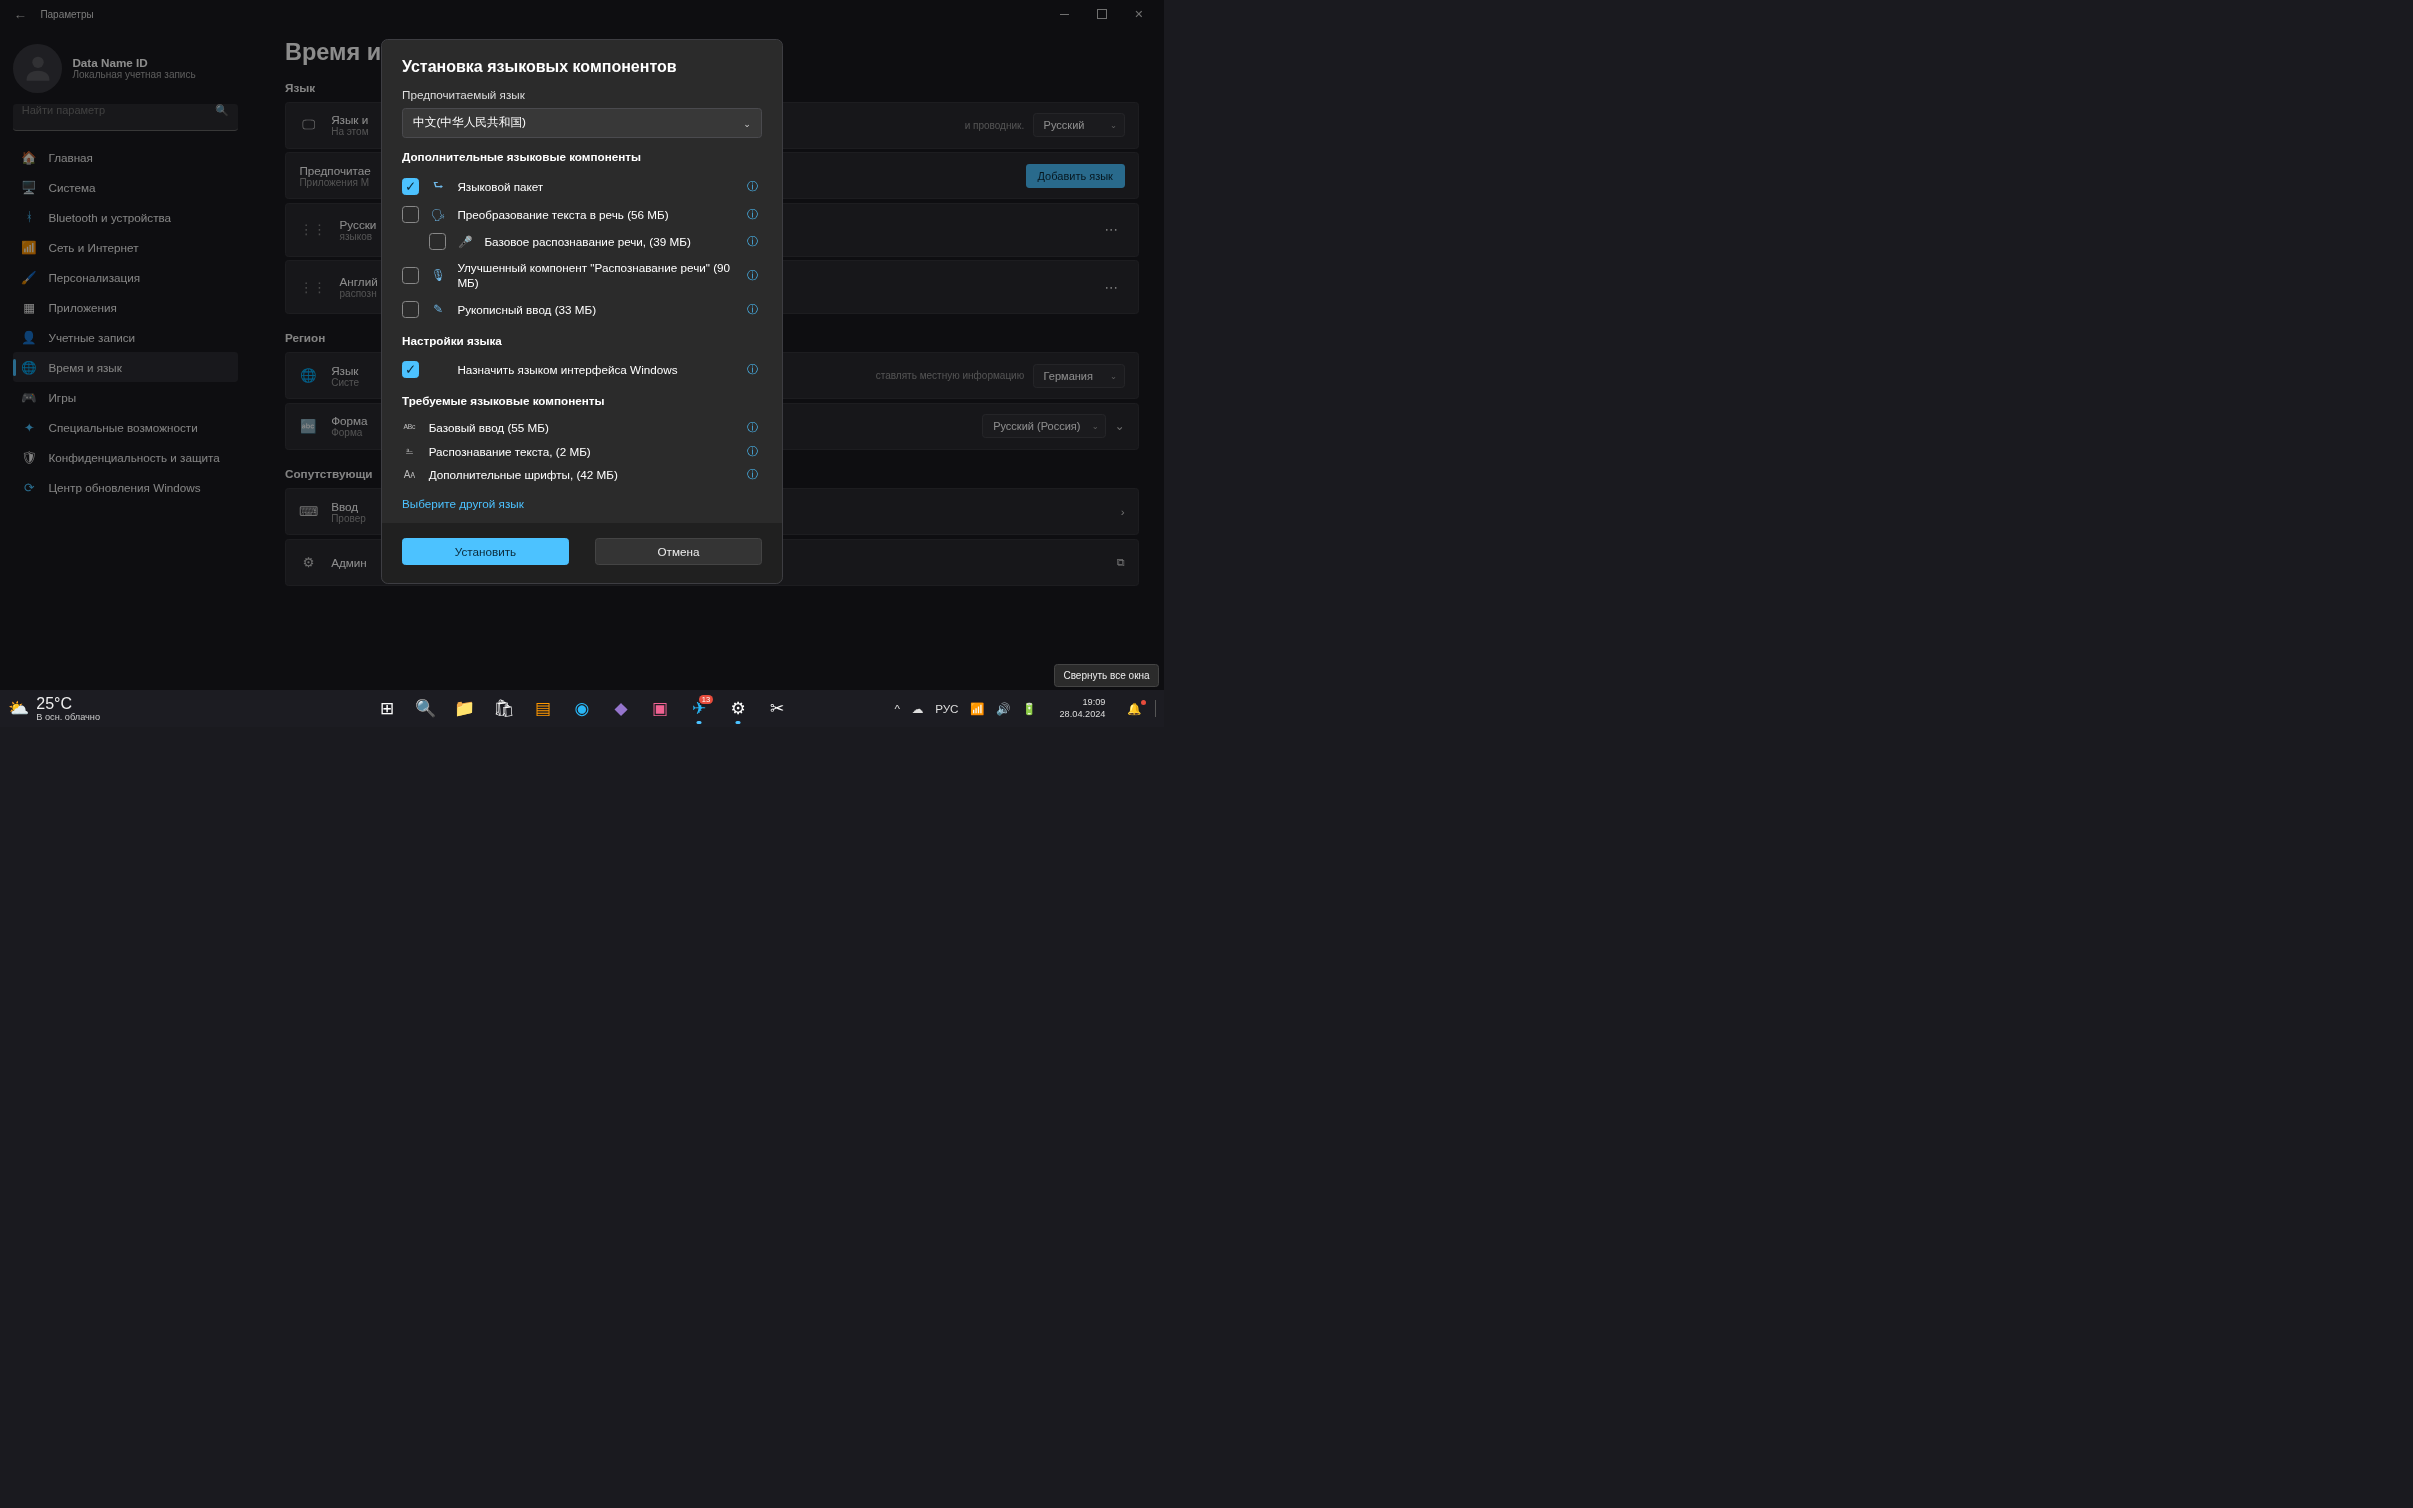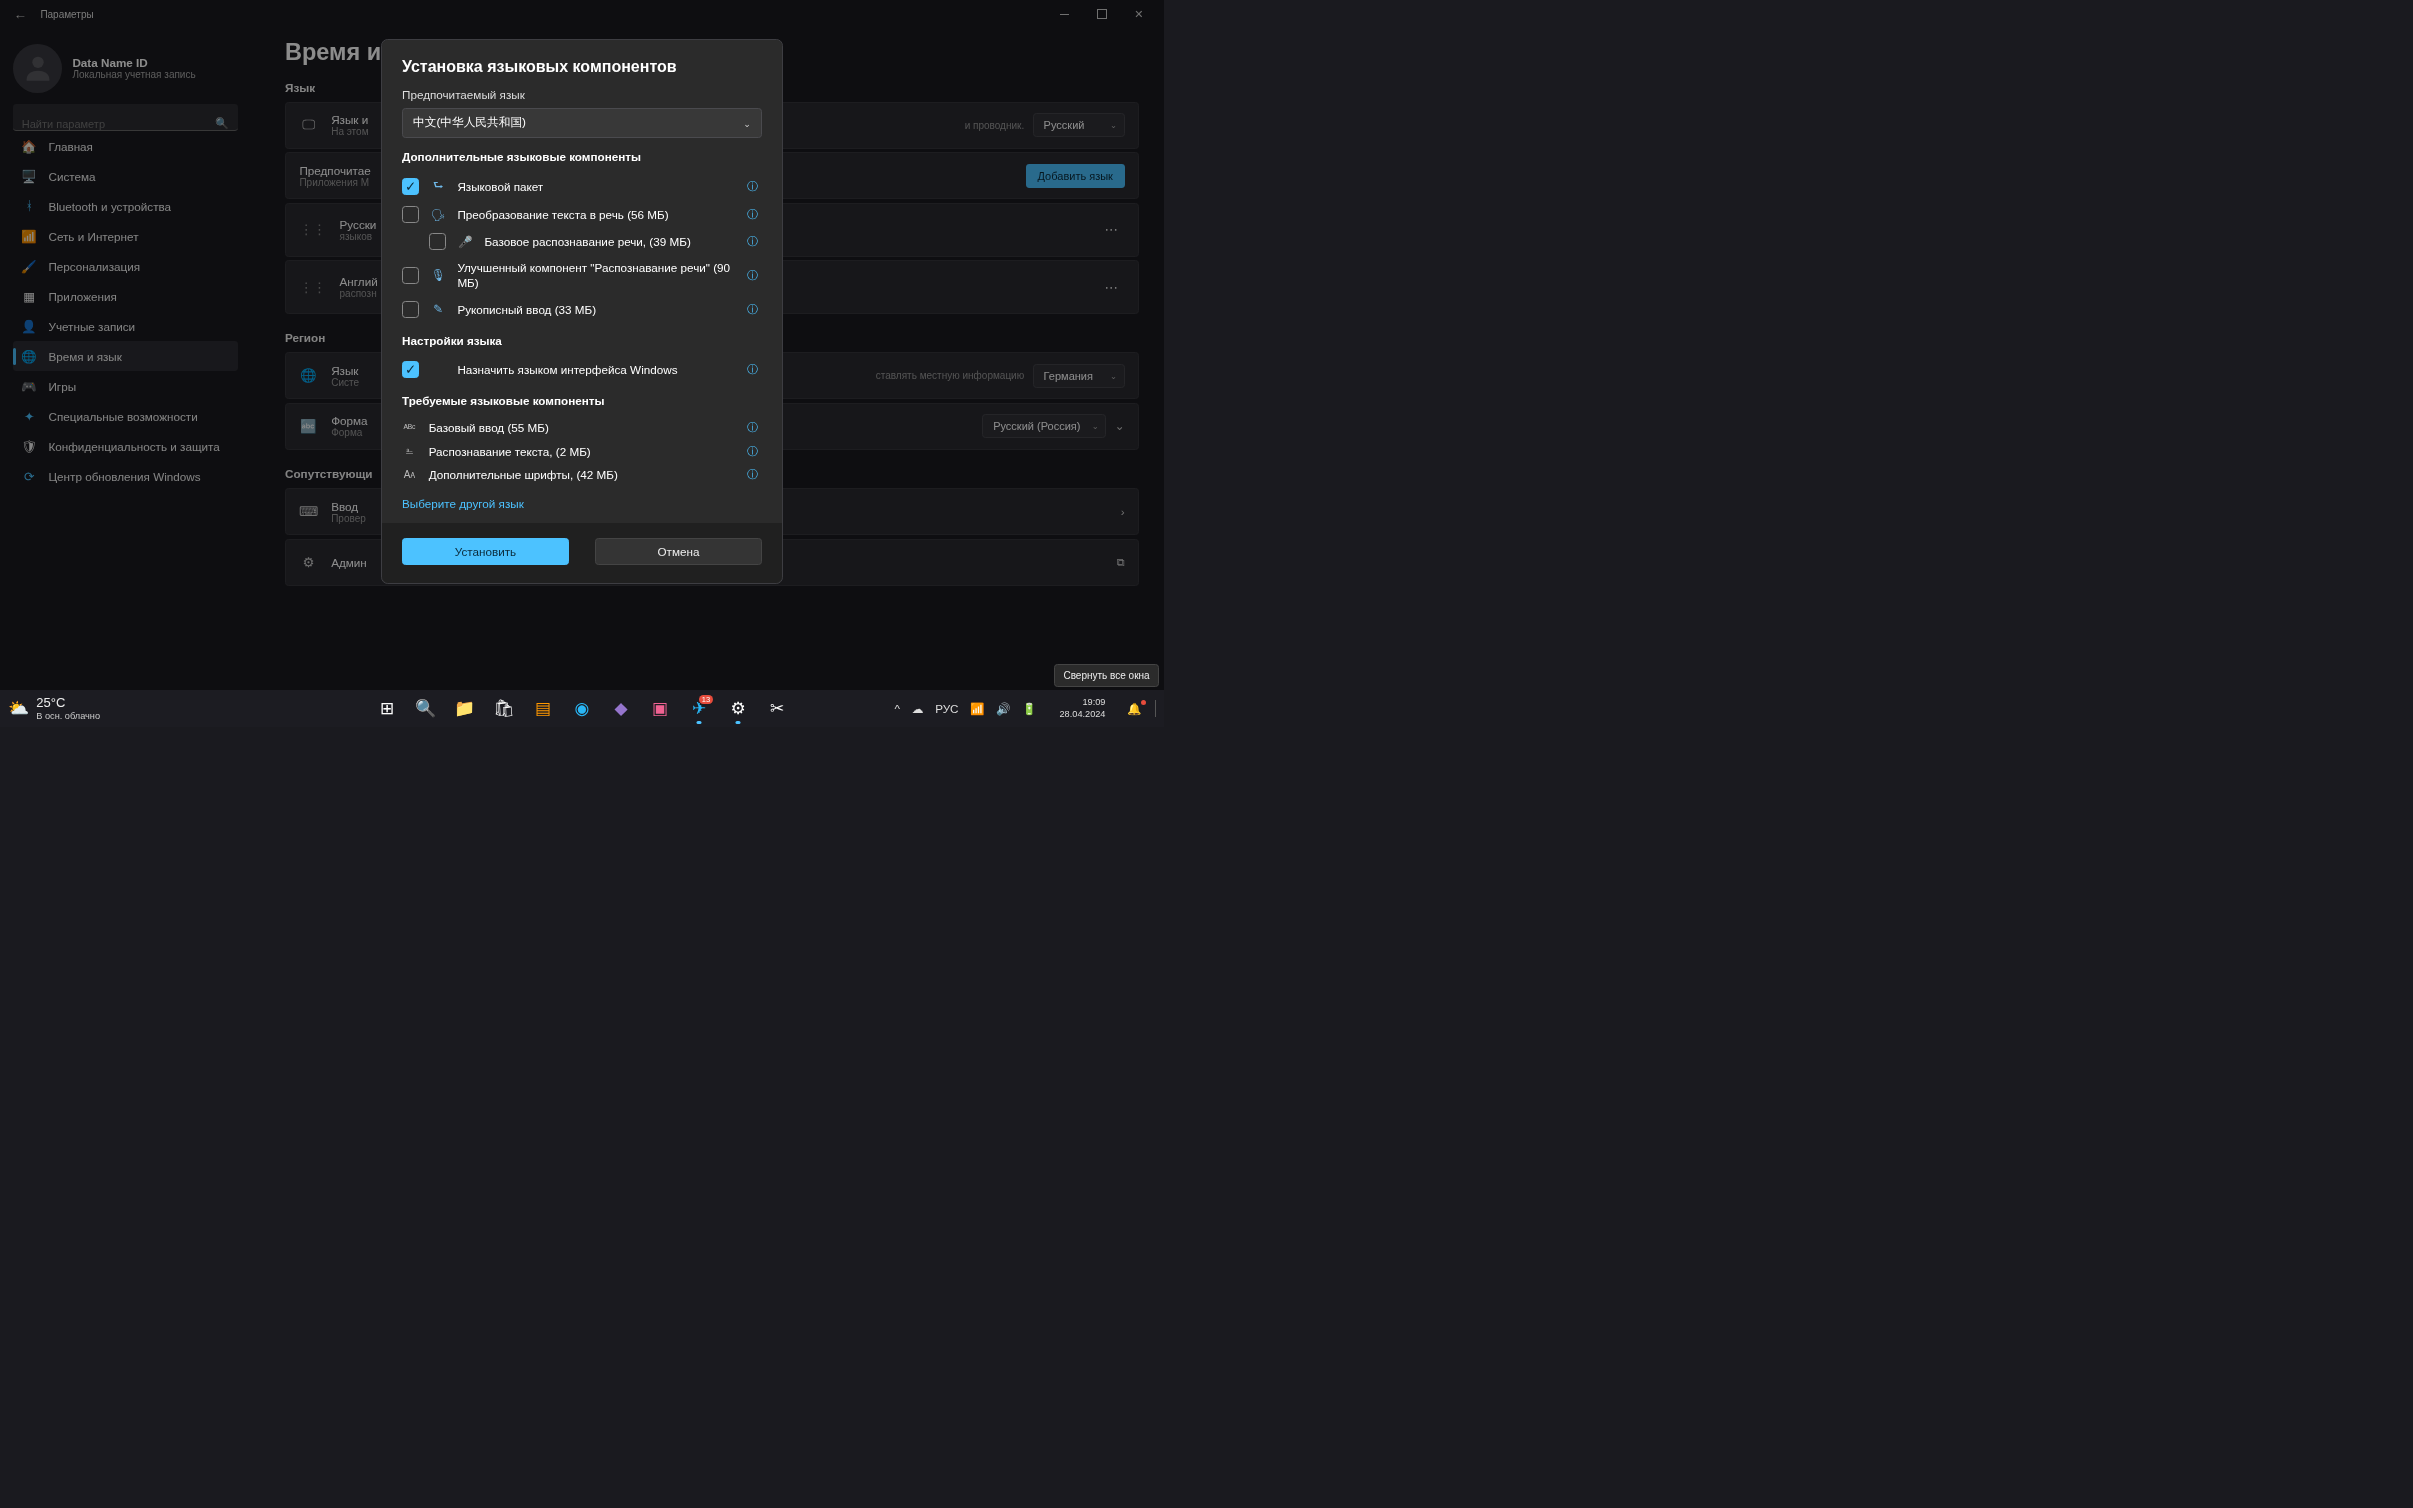--- a/index.html
+++ b/index.html
@@ -15,21 +15,21 @@
 
 .content { flex:1; display:flex; }
 
 
 .sidebar { width: 251px; padding: 8.4px 13.4px; }
 .profile { display:flex; align-items:center; gap:10px; padding: 6.7px 0 11.7px;}
 .avatar { width:49px; height:49px; border-radius:50%; background:#3a3a40; display:flex; align-items:center; justify-content:center;}
 .avatar svg { width:34px;height:34px; fill:#5a5a60;}
 .profile .name { font-size:11.7px; font-weight:600; }
 .profile .sub { font-size:10px; color:#aaa; }
-.search { display:flex; align-items:flex-end; background:#2c2c32; border-radius:3.4px; border-bottom:0.8px solid #666; height:27px; padding:0 8.4px; margin-bottom:0;}
+.search { display:flex; align-items:flex-start; background:#2c2c32; border-radius:3.4px; border-bottom:0.8px solid #666; height:27px; padding:0 8.4px; margin-bottom:11px;}
 .search input { flex:1; background:transparent; border:none; outline:none; color:#ccc; font-size:11px;}
 .search .sicon { color:#aaa; font-size:11px; }
 .navitem { display:flex; align-items:center; gap:11.7px; height:30px; padding:0 8.4px; border-radius:3.4px; font-size:11.7px; color:#eee; cursor:pointer;}
 .navitem.active { background:#2d2d33; position:relative;}
 .navitem.active::before { content:""; position:absolute; left:0; top:6.7px; bottom:6.7px; width:2.5px; background:#4cc2ff; border-radius:1.7px;}
 .navicon { width:15px; height:15px; display:flex; align-items:center; justify-content:center; font-size:12.6px;}
 
 
 .main { flex:1; padding: 10px 25px 0 34px; overflow:hidden;}
 .page-title { font-size:23.5px; font-weight:600; margin-bottom:15px;}
@@ -73,21 +73,21 @@
 .dialog-footer .cancel { background:#343434; color:#eee;}
 
 
 .tooltip { position:absolute; right:5px; bottom:40px; background:#2b2b2b; border:0.8px solid #444; border-radius:3.4px; padding:5px 8.4px; font-size:10px; color:#eee;}
 
 
 .taskbar { position:absolute; left:0; right:0; bottom:0; height:37px; background:#1c1c22; display:flex; align-items:center; padding:0 8.4px;}
 .weather { display:flex; align-items:center; gap:6.7px; font-size:10px; color:#eee;}
 .weather .wicon { font-size:17px;}
 .weather .wt { line-height:1.1;}
-.weather .wt .temp { font-size:13px;}
+.weather .wt .temp { font-size:16px;}
 .weather .wt .cond { font-size:9.2px; color:#ccc;}
 .taskcenter { position:absolute; left:50%; transform:translateX(-50%); display:flex; gap:5px; align-items:center;}
 .tbtn { width:34px; height:34px; display:flex; align-items:center; justify-content:center; cursor:pointer; position:relative; font-size:17px;}
 .tbtn.active::after { content:""; position:absolute; bottom:1.7px; left:50%; transform:translateX(-50%); width:5px; height:2.5px; background:#4cc2ff; border-radius:1.7px;}
 .tbtn .badge { position:absolute; top:3.4px; right:3.4px; background:#e74c3c; color:#fff; font-size:7.5px; border-radius:6.7px; padding:0 2.5px; min-width:11.7px; text-align:right;}
 .tray { margin-left:auto; display:flex; align-items:center; gap:6.7px; font-size:10px; color:#ddd;}
 .tray .ticon { cursor:pointer; font-size:11.7px; padding:0 2.5px;}
 .tray .bell-badge { position:relative;}
 .tray .bell-badge::after { content:""; position:absolute; top:-1.7px; right:-1.7px; width:5px;height:5px; background:#e74c3c; border-radius:50%;}
 .clock { text-align:right; line-height:1.2; font-size:9.2px; margin:0 13px;}

